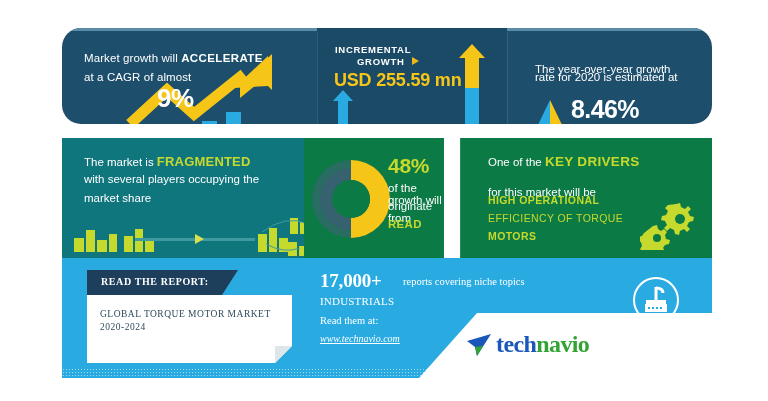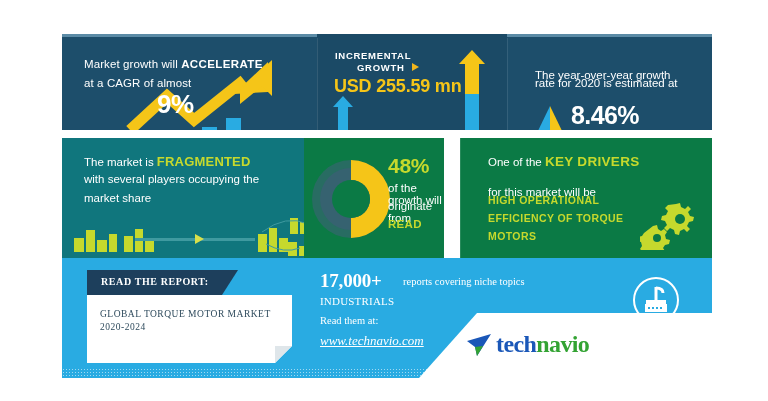--- a/index.html
+++ b/index.html
@@ -5,21 +5,21 @@
   html,body{margin:0;padding:0;background:#ffffff;}
   body{width:768px;height:401px;overflow:hidden;font-family:"Liberation Sans",sans-serif;}
 
   #infographic{position:absolute;left:62px;top:18px;width:650px;height:360px;}
 
   
   .panel{position:absolute;box-sizing:border-box;overflow:hidden;}
   .txt{position:absolute;color:#ffffff;}
 
   
-  #row1{position:absolute;left:0;top:16px;width:650px;height:96px;background:#1d4e6b;}
+  #row1{position:absolute;left:0;top:10px;width:650px;height:96px;background:#1d4e6b;border-radius:19px;}
   #row1 .toprule{position:absolute;left:0;top:0;width:650px;height:3px;background:#5b8ba6;}
 
   #p-cagr{left:0;top:0;width:255px;height:120px;}
   #p-incr{left:255px;top:0;width:190px;height:120px;background:#1b4a66;}
   #p-yoy{left:445px;top:0;width:205px;height:120px;}
 
   .vdiv{position:absolute;top:4px;width:1px;height:116px;background:rgba(255,255,255,.10);}
 
   #cagr-l1{left:22px;top:24px;font-size:11.5px;letter-spacing:.1px;}
   #cagr-l2{left:22px;top:43px;font-size:11.5px;letter-spacing:.1px;}
@@ -68,21 +68,21 @@
   #apac-donut{position:absolute;left:6px;top:20px;width:82px;height:82px;}
   #apac-val{left:84px;top:16px;font-size:21px;font-weight:bold;color:#c6d92d;letter-spacing:-.3px;}
   #apac-l1{left:84px;top:44px;font-size:11.5px;}
   #apac-l2{left:84px;top:62px;font-size:11.5px;}
   #apac-l3{left:84px;top:80px;font-size:11.5px;color:#c6d92d;font-weight:bold;letter-spacing:.3px;}
 
   #drv-l1{left:28px;top:16px;font-size:11.5px;}
   .drv-em{color:#c6d92d;font-weight:bold;font-size:13.5px;letter-spacing:.3px;}
   #drv-l2{left:28px;top:36px;font-size:11.5px;margin-top:12px;}
   #drv-l3{left:28px;top:56px;font-size:10.5px;color:#c6d92d;font-weight:bold;letter-spacing:.4px;}
-  #drv-l4{left:28px;top:74px;font-size:10.5px;color:#c6d92d;font-weight:bold;letter-spacing:.4px;text-align:center;}
+  #drv-l4{left:28px;top:74px;font-size:10.5px;color:#c6d92d;font-weight:normal;letter-spacing:.4px;text-align:center;}
   #drv-l5{left:28px;top:92px;font-size:10.5px;color:#c6d92d;font-weight:bold;letter-spacing:.4px;}
   #drv-gears{position:absolute;left:180px;top:62px;width:56px;height:50px;}
 
   
   #row3{position:absolute;left:0;top:240px;width:650px;height:120px;background:#29abe2;font-family:Liberation Serif, serif;}
   #row3-halftone{position:absolute;left:0;bottom:0;width:650px;height:10px;
      background-image:radial-gradient(#ffffff 0.9px, transparent 1px);
      background-size:3px 3px;opacity:.55;}
 
   #read-tab{position:absolute;left:25px;top:12px;width:135px;height:25px;background:#1d3f5c;}
@@ -94,21 +94,21 @@
   #read-card-fold2{position:absolute;left:213px;top:88px;width:0;height:0;border-top:17px solid #dfe6ea;border-right:17px solid transparent;}
   .rep-line{position:absolute;left:13px;color:#2e4a5c;font-size:9.5px;letter-spacing:.5px;}
   #rep-l1{top:14px;}
   #rep-l2{top:27px;}
 
   #stats{position:absolute;left:258px;top:12px;width:300px;height:95px;}
   #stat-num{position:absolute;left:0;top:0;font-size:19px;font-weight:bold;color:#ffffff;letter-spacing:-.2px;}
   #stat-desc{position:absolute;left:83px;top:6px;font-size:10.5px;color:#ffffff;}
   #stat-sector{position:absolute;left:0;top:25px;font-size:11px;color:#ffffff;letter-spacing:.2px;}
   #stat-read{position:absolute;left:0;top:45px;font-size:10.5px;color:#ffffff;}
-  #stat-url{position:absolute;left:0;top:63px;font-size:13px;color:#ffffff;font-style:italic;text-decoration:underline;}
+  #stat-url{position:absolute;left:0;top:63px;font-size:10px;color:#ffffff;font-style:italic;text-decoration:underline;}
 
   #badge{position:absolute;left:312px;top:6px;width:48px;height:48px;}
 
   #logo-wedge{position:absolute;left:305px;top:55px;width:345px;height:65px;background:#ffffff;
      clip-path:polygon(52px 65px, 110px 0px, 345px 0px, 345px 65px);}
   #logo{position:absolute;left:405px;top:72px;height:30px;}
   #logo-mark{position:absolute;left:0;top:4px;width:26px;height:22px;}
   #logo-text{position:absolute;left:29px;top:1px;font-size:24px;font-weight:bold;letter-spacing:-.6px;}
   .lg-a{color:#1a57b8;}
   .lg-b{color:#33a333;}

